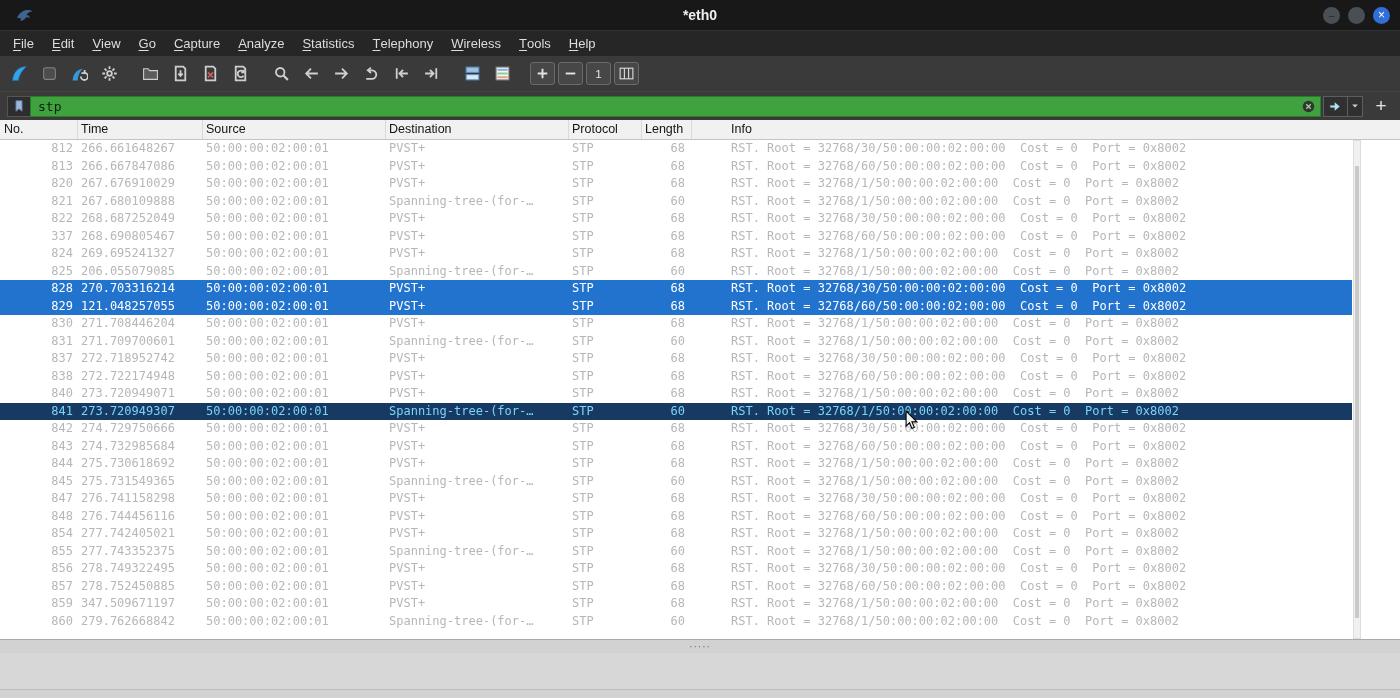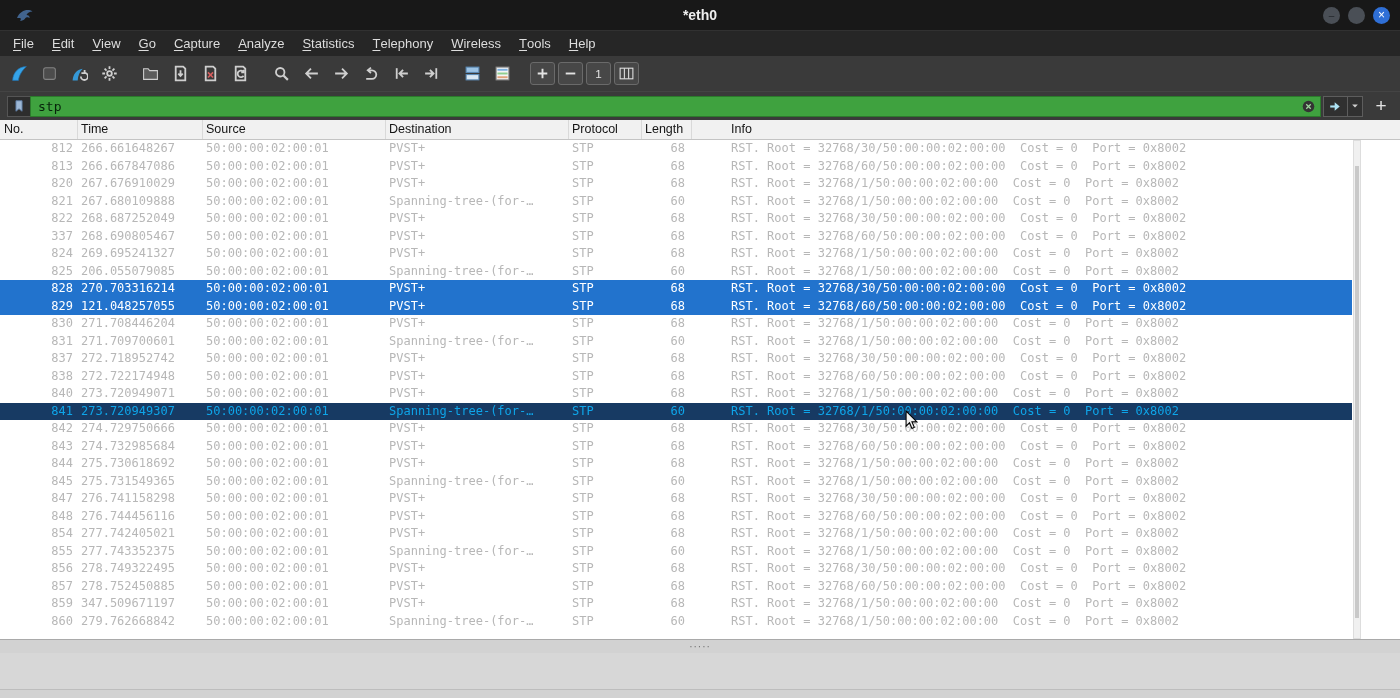--- a/index.html
+++ b/index.html
@@ -40,21 +40,21 @@
   .filter-caret { width:15px; height:21px; background:#303030; border:1px solid #5d5d5d; border-left:none; display:flex; align-items:center; justify-content:center; }
   .filter-caret svg { width:10px; height:10px; }
   .filter-add { width:24px; height:24px; color:#e4e4e4; font-size:19px; display:flex; align-items:center; justify-content:center; margin-left:6px; }
 
   
   .main { position:relative; height:519px; background:#ffffff; overflow:hidden; }
   .header-row { height:20px; background:#f1f1f1; border-bottom:1px solid #c4c4c4; display:flex; font-size:12.5px; color:#141414; }
   .hcell { border-right:1px solid #d9d9d9; line-height:18px; white-space:pre; overflow:hidden; }
   .prow { display:flex; height:17.5px; line-height:17.5px; font-family:"DejaVu Sans Mono", monospace; font-size:12px; color:#b7b7b7; width:1352px; background:#fff; }
   .prow.selected { background:#2273cd; color:#ffffff; }
-  .prow.focused  { background:#173a63; color:#0ea5e9; }
+  .prow.focused  { background:#173a63; color:#7dd3fc; }
   .cell { white-space:pre; overflow:hidden; }
   .c0 { width:78px;  text-align:right; padding-right:5px; }
   .c1 { width:125px; padding-left:3px; }
   .c2 { width:183px; padding-left:3px; }
   .c3 { width:183px; padding-left:3px; }
   .c4 { width:73px;  padding-left:3px; }
   .c5 { width:50px;  text-align:right; padding-right:7px; }
   .c6 { flex:1; padding-left:4px;margin-left:35px; }
   .hcell.c0 { text-align:left; padding-left:4px; padding-right:0; }
   .hcell.c5 { text-align:left; padding-left:3px; padding-right:0; }

